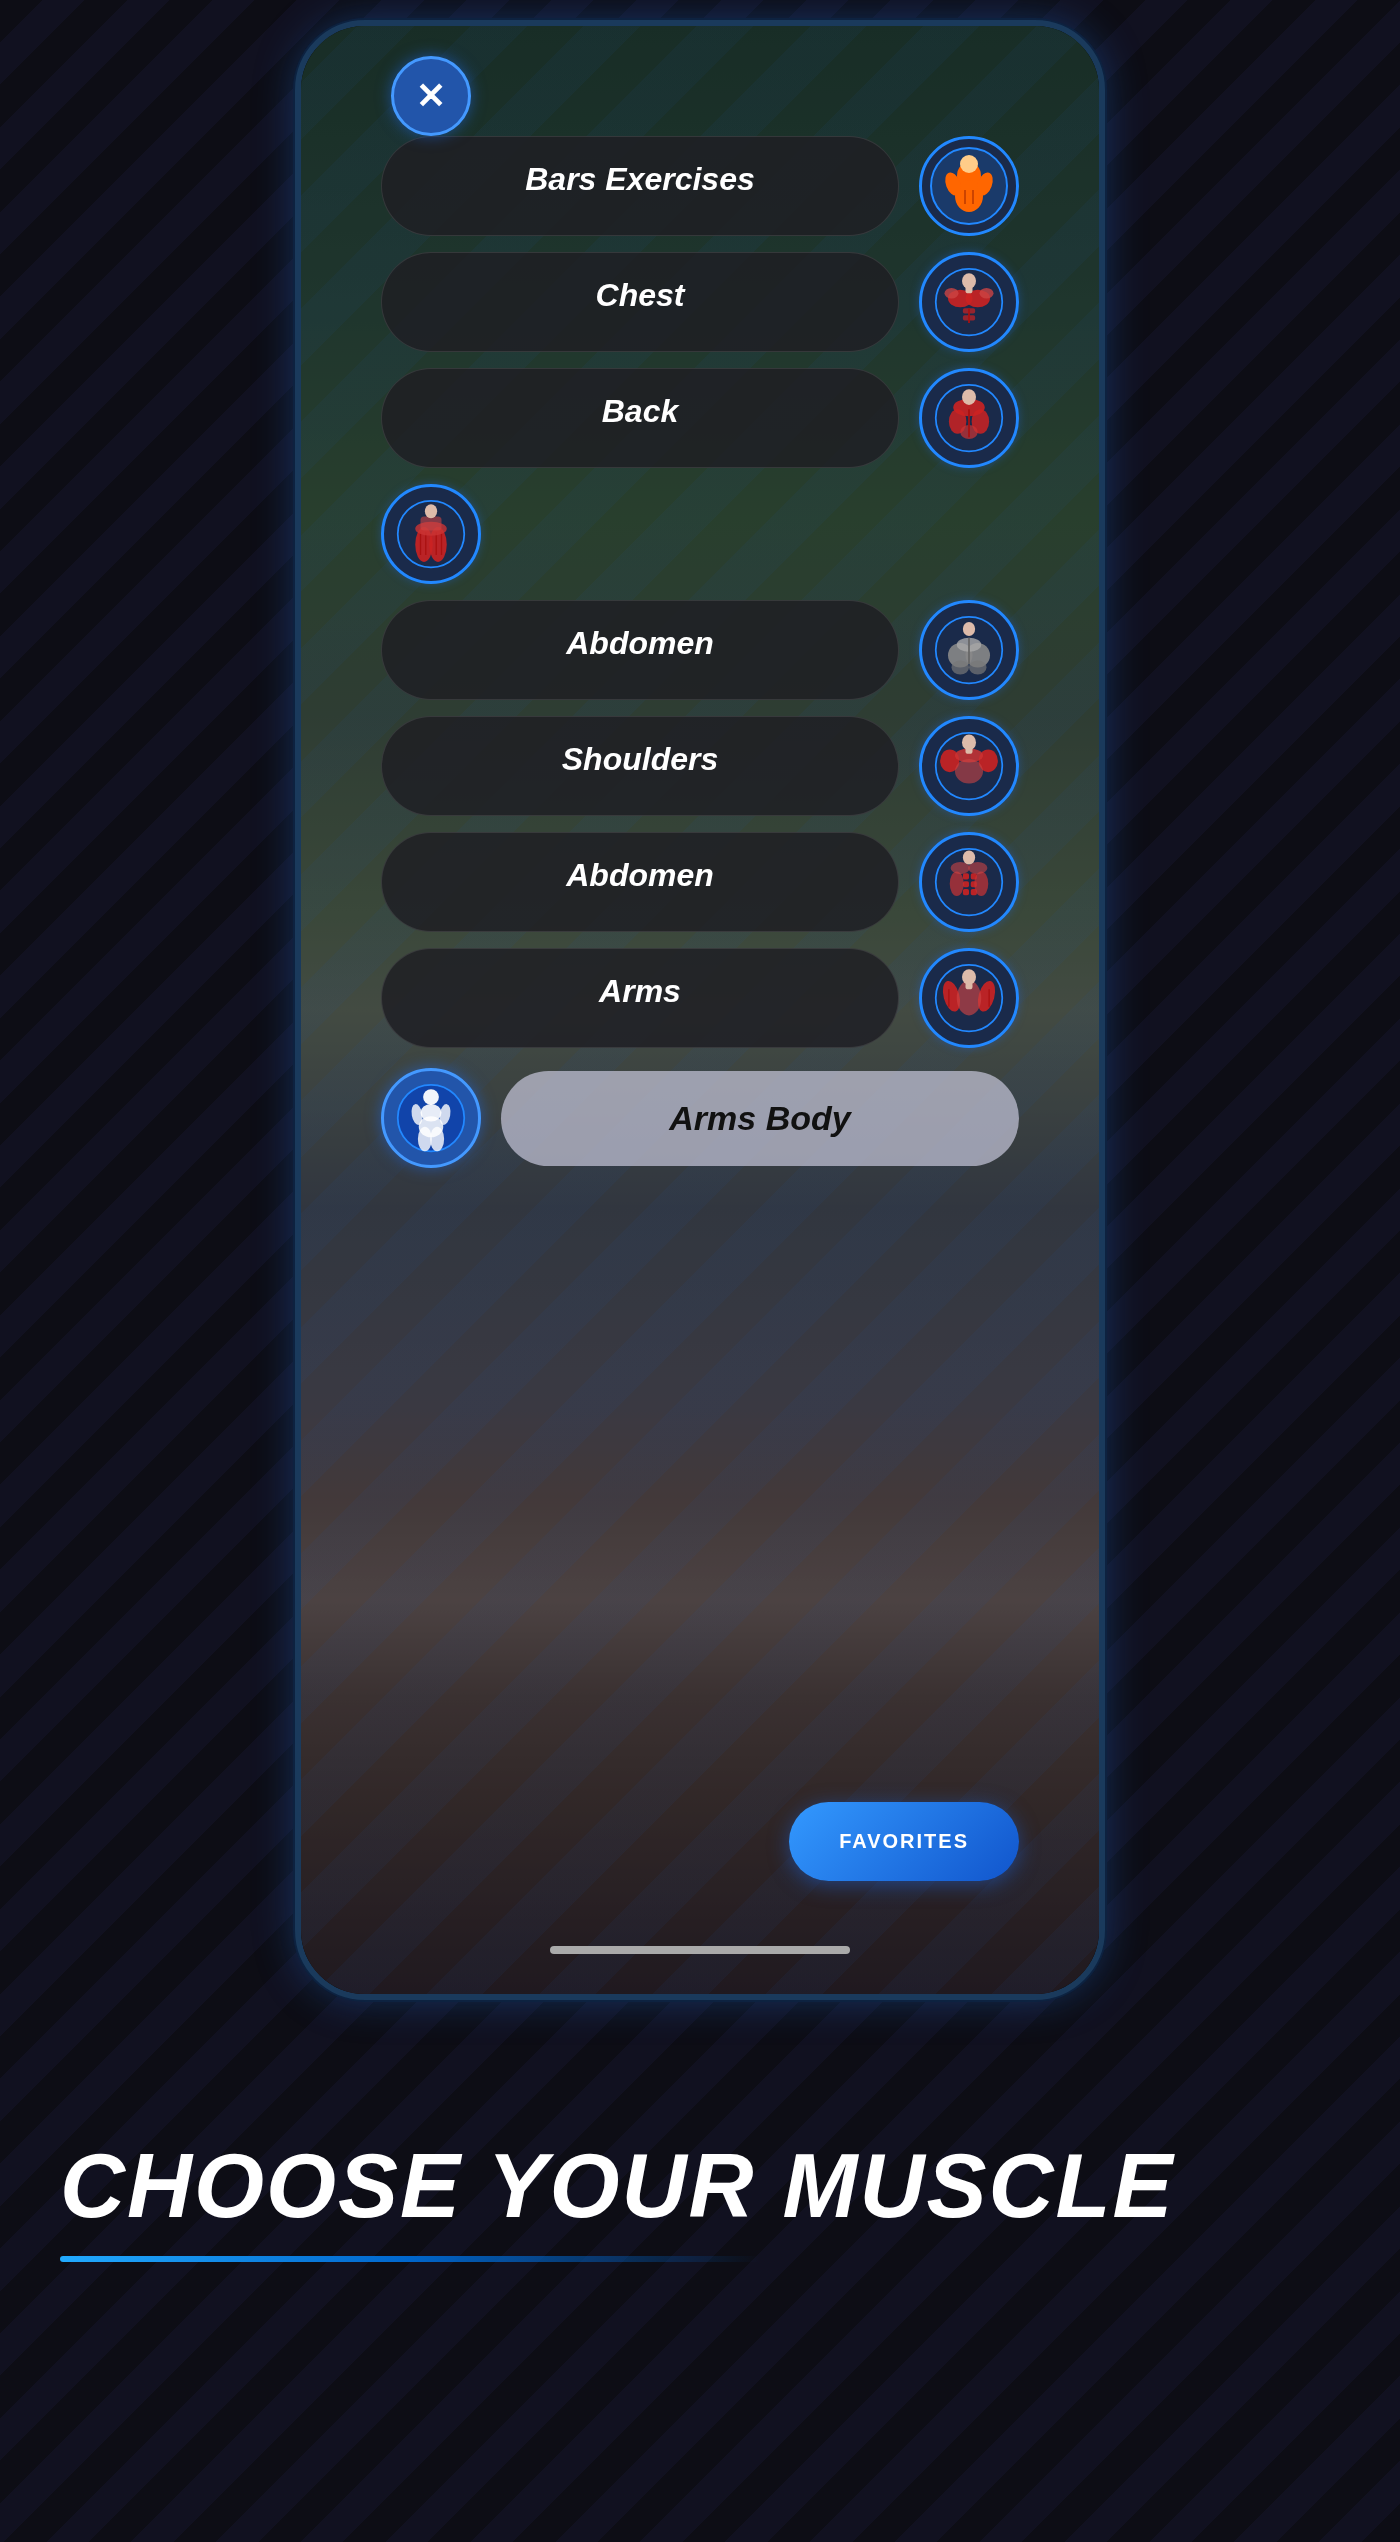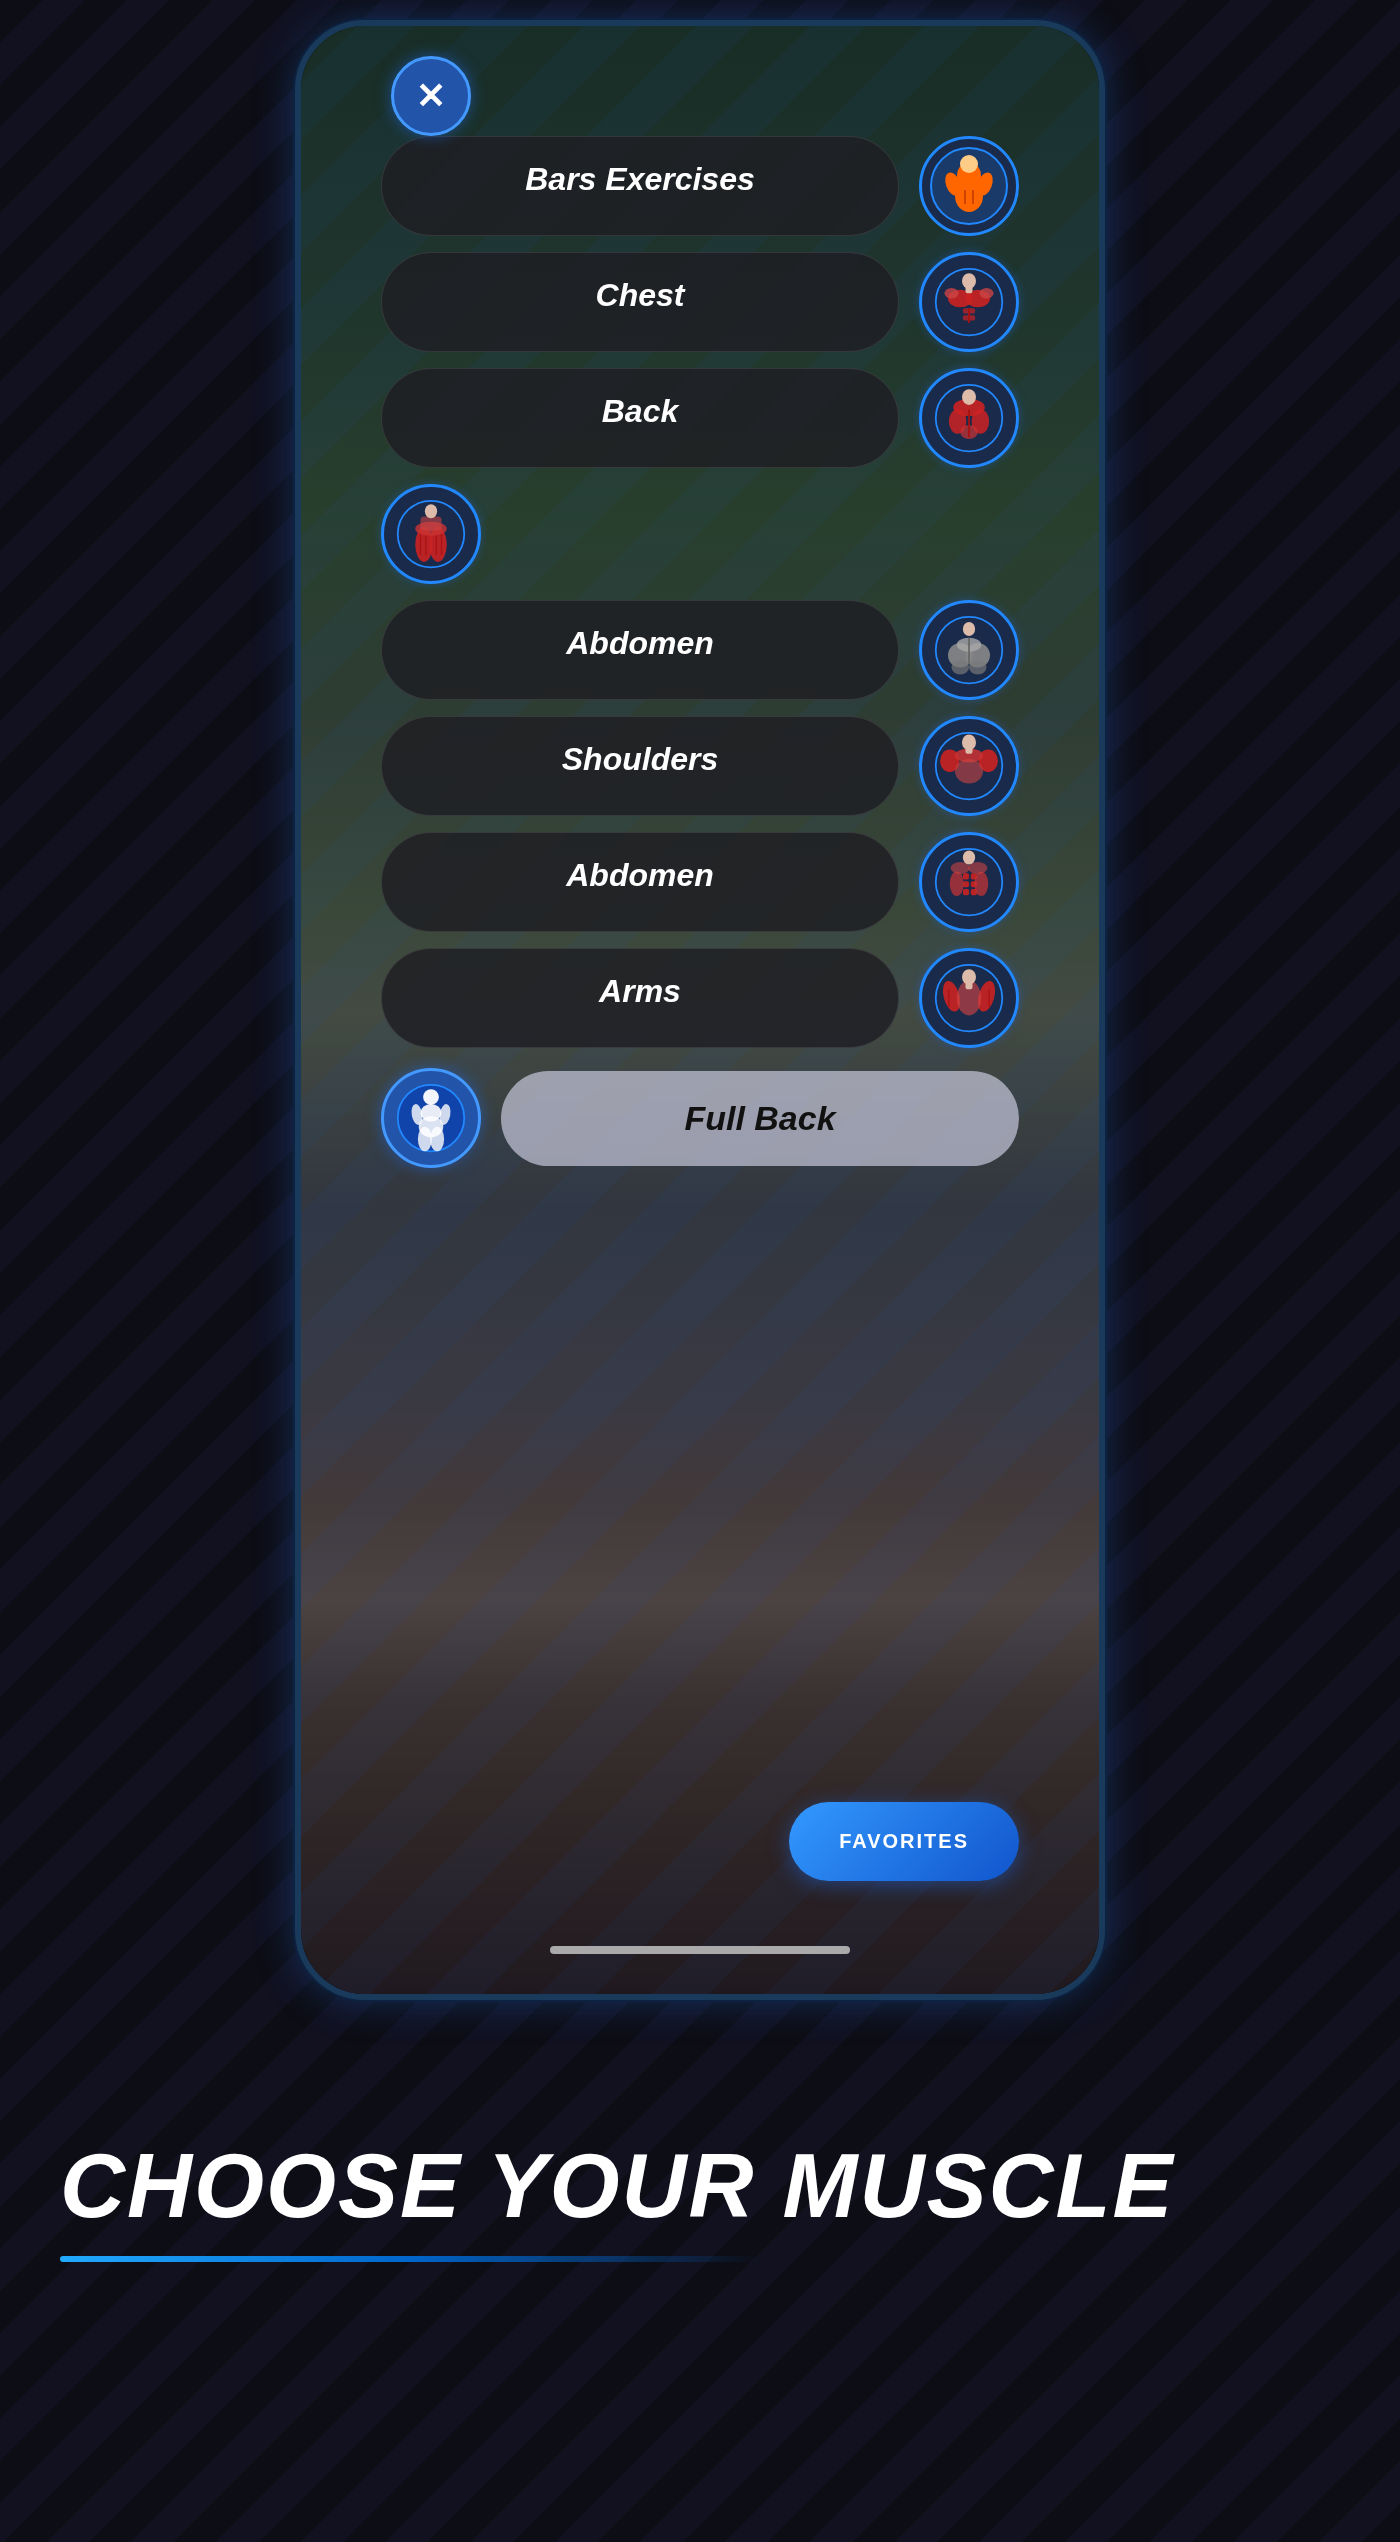--- a/index.html
+++ b/index.html
@@ -490,21 +490,21 @@
             <ellipse cx="40" cy="34" rx="12" ry="10" fill="white" opacity="0.9"></ellipse>
             <ellipse cx="40" cy="50" rx="14" ry="12" fill="white" opacity="0.85"></ellipse>
 
             <ellipse cx="24" cy="36" rx="6" ry="12" fill="white" opacity="0.8" transform="rotate(-10 24 36)"></ellipse>
             <ellipse cx="56" cy="36" rx="6" ry="12" fill="white" opacity="0.8" transform="rotate(10 56 36)"></ellipse>
 
             <ellipse cx="33" cy="64" rx="8" ry="14" fill="white" opacity="0.8"></ellipse>
             <ellipse cx="47" cy="64" rx="8" ry="14" fill="white" opacity="0.8"></ellipse>
           </svg>
         </div>
-        <div class="full-body-btn">Full Back</div>
+        <div class="full-body-btn">Arms Body</div>
       </div>
     </div>
 
     <div class="favorites-btn">FAVORITES</div>
 
     <div class="bottom-bar"></div>
 
   </div>
 </div>
 

